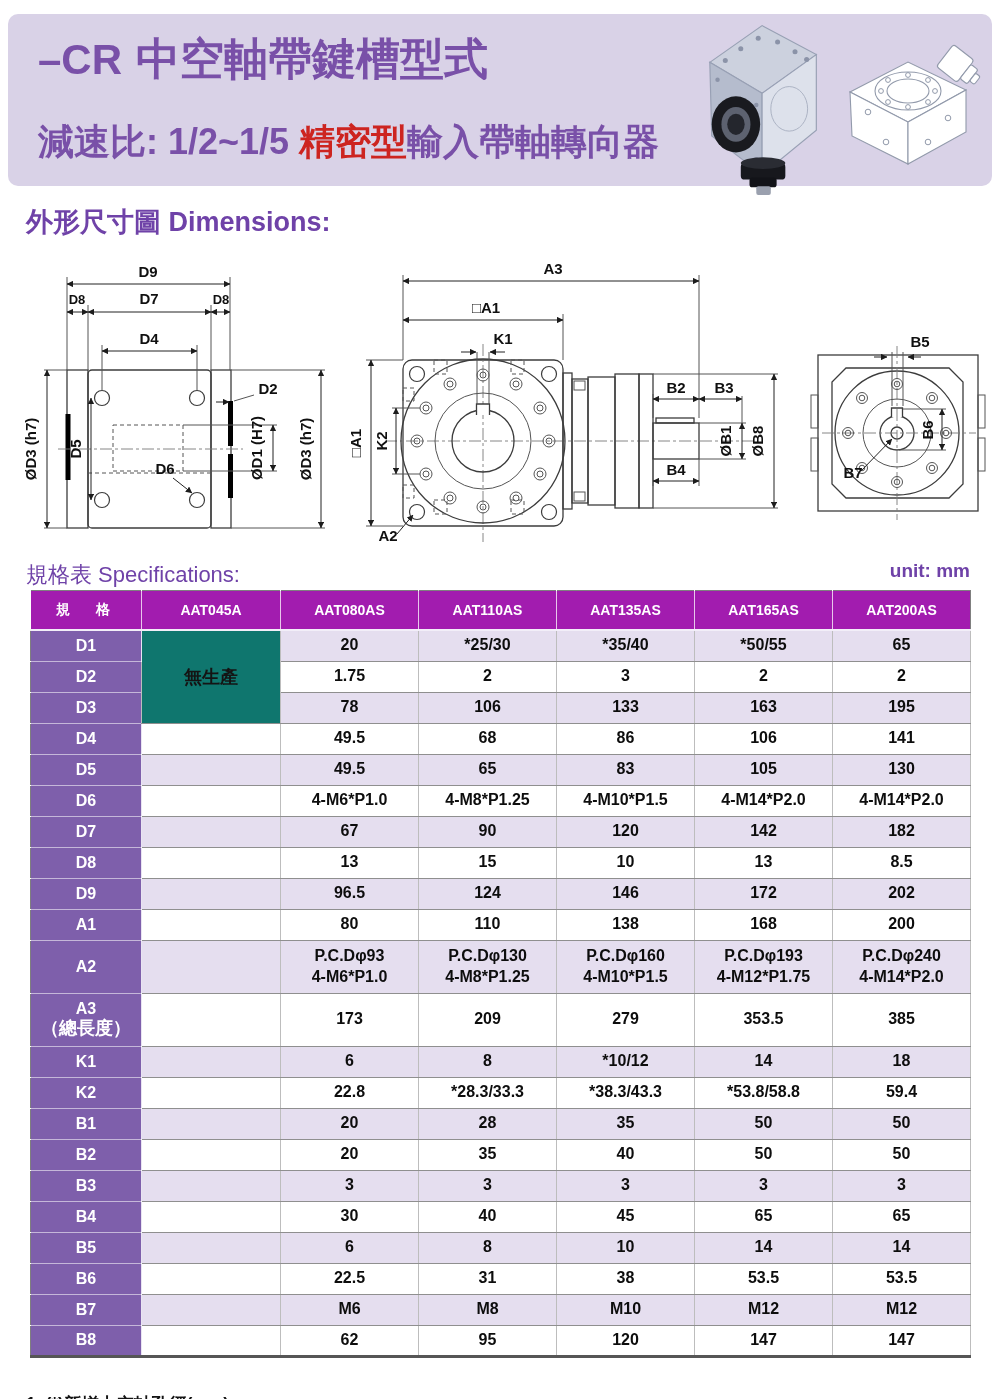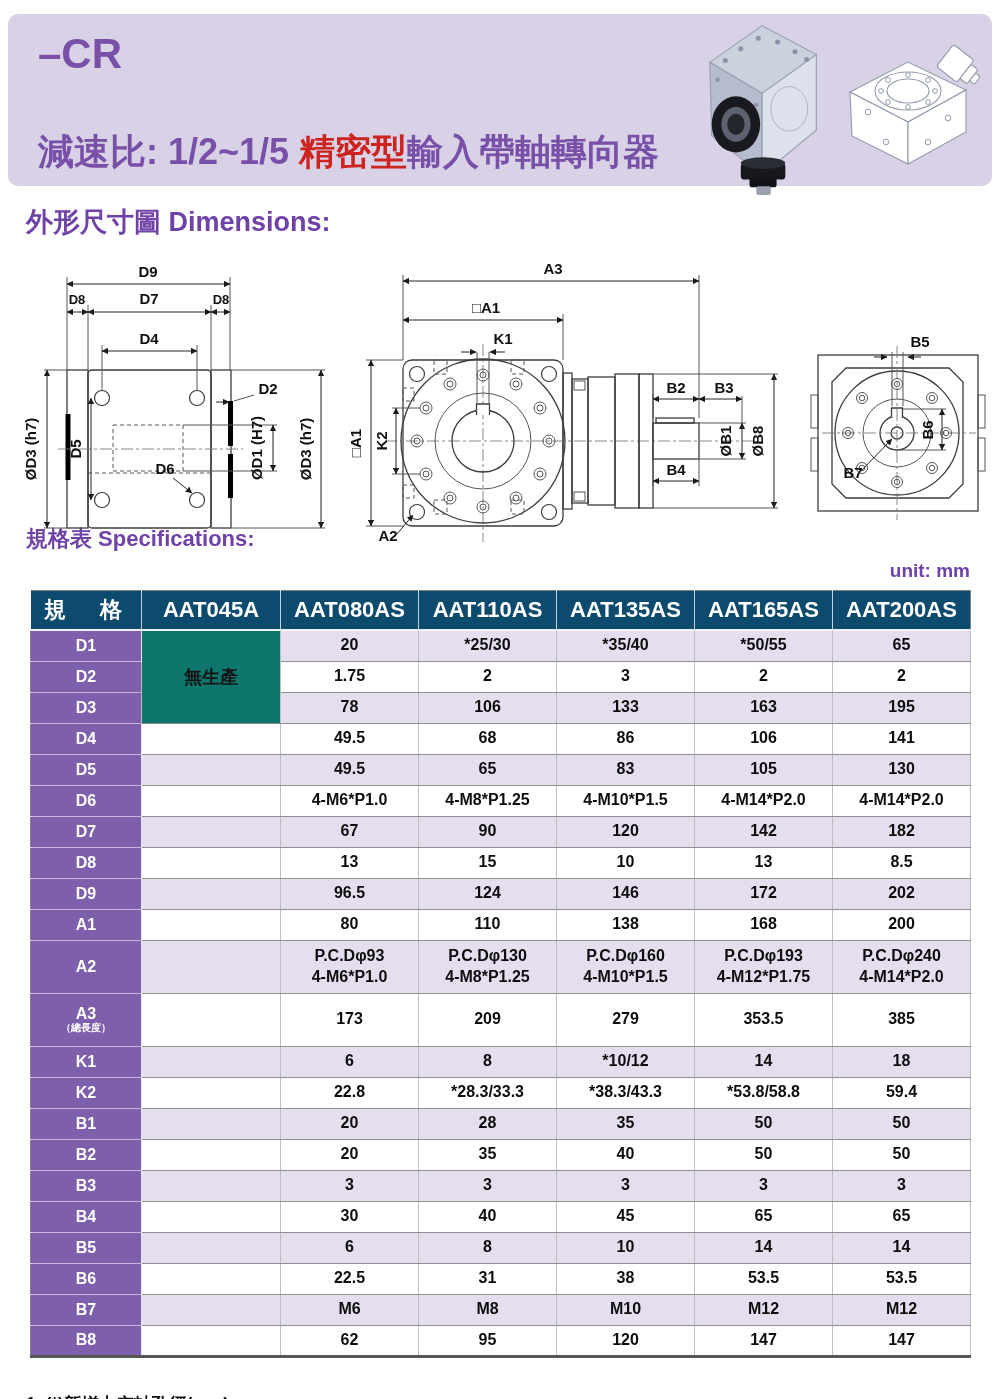--- a/index.html
+++ b/index.html
@@ -9,71 +9,72 @@
   }
   
   .banner{position:absolute;left:8px;top:14px;width:984px;height:172px;
     background:#d9d2e7;border-radius:10px;}
   .title-line1{position:absolute;left:38px;top:30px;display:flex;align-items:baseline;
     color:#7950a8;white-space:nowrap;}
   .title-line1 .model{font-size:66px;font-weight:bold;letter-spacing:2px;}
   .title-line1 .variant{font-size:42px;font-weight:bold;}
   .title-line1 .title-cjk{font-size:44px;font-weight:bold;margin-left:14px;}
   .title-line2{position:absolute;left:38px;top:118px;font-size:36px;font-weight:bold;
-    color:#7950a8;white-space:nowrap;margin-top:10px;}
+    color:#7950a8;white-space:nowrap;}
   .title-line2 .hl{color:#cd2420;}
   .photo-shaded{position:absolute;left:692px;top:12px;}
   .photo-wire{position:absolute;left:828px;top:30px;}
   
   .h-dim{position:absolute;left:26px;top:204px;font-size:27px;font-weight:bold;color:#6f42a8;}
-  .h-spec{position:absolute;left:26px;top:524px;font-size:22px;font-weight:bold;color:#6f42a8;}
+  .h-spec{position:absolute;left:26px;top:560px;font-size:22px;font-weight:normal;color:#6f42a8;}
   .unit{position:absolute;right:30px;top:560px;font-size:19px;font-weight:bold;color:#6f42a8;}
   
   .drawings{position:absolute;left:0;top:248px;}
   .ln{stroke:#3c3c3c;stroke-width:1.3;fill:none;}
   .thin{stroke:#555;stroke-width:1;fill:none;}
   .dim{stroke:#222;stroke-width:1;fill:none;}
   .dash{stroke:#555;stroke-width:1;fill:none;stroke-dasharray:4 3;}
   .cl{stroke:#787878;stroke-width:.9;fill:none;stroke-dasharray:12 3 3 3;}
   .blk{stroke:#000;stroke-width:5;fill:none;}
   .hole{stroke:#3c3c3c;stroke-width:1.2;fill:#fff;}
   text.dl{font:bold 15px "Liberation Sans",sans-serif;fill:#101010;}
   text.dls{font:bold 13px "Liberation Sans",sans-serif;fill:#101010;}
   
   .spec-table{position:absolute;left:30px;top:590px;border-collapse:collapse;table-layout:fixed;
     width:940px;border:1.5px solid #7f7f7f;border-bottom:3px solid #565656;}
   .spec-table th,.spec-table td{padding:0;text-align:center;vertical-align:middle;}
-  .spec-table thead th{background:#0c4a6e;color:#fff;font-size:22px;font-weight:bold;height:38px;
+  .spec-table thead th{background:#a21caf;color:#fff;font-size:14px;font-weight:bold;height:38px;
     border-left:1px solid rgba(255,255,255,.75);border-bottom:2px solid #f2eef8;}
   .spec-table thead th:first-child{letter-spacing:6px;}
   .spec-table tbody tr{height:31px;}
   .spec-table tbody tr.tall{height:53px;}
   .spec-table th.rowlab{background:#7e5fab;color:#fff;font-size:16px;font-weight:bold;
     border-top:1px solid rgba(255,255,255,.55);border-bottom:1px solid rgba(255,255,255,.55);
     border-right:1.5px solid #e9e4f2;}
-  .spec-table th.rowlab .lab2{font-size:10px;font-weight:bold;margin-top:-2px;}
+  .spec-table th.rowlab .lab2{font-size:18px;font-weight:bold;margin-top:-2px;}
   .spec-table td.val{font-size:16px;font-weight:bold;color:#0d0d0d;
     border-top:1px solid #8f8f8f;border-bottom:1px solid #8f8f8f;
     border-left:1px solid #bdbdbd;border-right:1px solid #bdbdbd;}
   .spec-table tr.lav td.val{background:#e5deef;}
   .spec-table tr.wht td.val{background:#ffffff;}
   .spec-table td.merged{background:#0f766e;font-size:18px;font-weight:bold;color:#141414;
     border-top:1px solid #8f8f8f;border-bottom:1px solid #8f8f8f;
     border-left:1px solid #bdbdbd;border-right:1px solid #bdbdbd;}
   .spec-table td.val div{line-height:1.3;}
   
   .footnotes{position:absolute;left:26px;top:1392px;display:flex;gap:50px;
     font-size:17.5px;font-weight:bold;color:#141414;white-space:nowrap;}
 </style>
 </head>
 <body>
 
 <div class="banner"></div>
 <div class="title-line1">
     <span class="variant">–CR</span>
+  <span class="title-cjk">中空軸帶鍵槽型式</span>
 </div>
 <div class="title-line2">
   <span>減速比: 1/2~1/5 </span><span class="hl">精密型</span><span>輸入帶軸轉向器</span>
 </div>
 
 <svg class="photo-shaded" width="146" height="184" viewBox="0 0 150 190">
   <polygon points="18,52 72,14 128,44 72,84" fill="#ccd1de" stroke="#98a0b4" stroke-width="1.2"></polygon>
   <polygon points="18,52 72,84 72,168 20,128" fill="#b5bccd" stroke="#98a0b4" stroke-width="1.2"></polygon>
   <polygon points="72,84 128,44 128,122 72,168" fill="#dde1eb" stroke="#98a0b4" stroke-width="1.2"></polygon>
   <g fill="#8b93a8">

